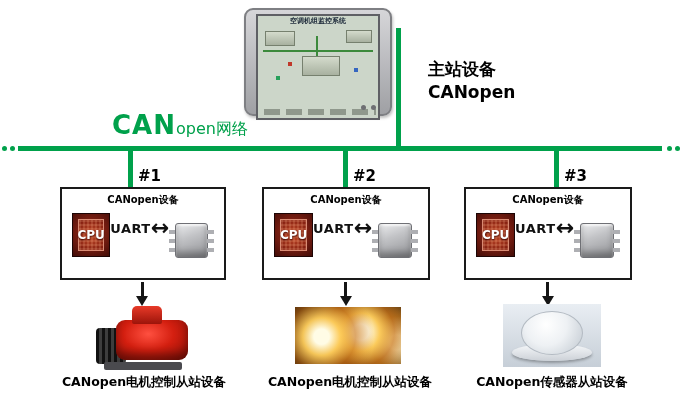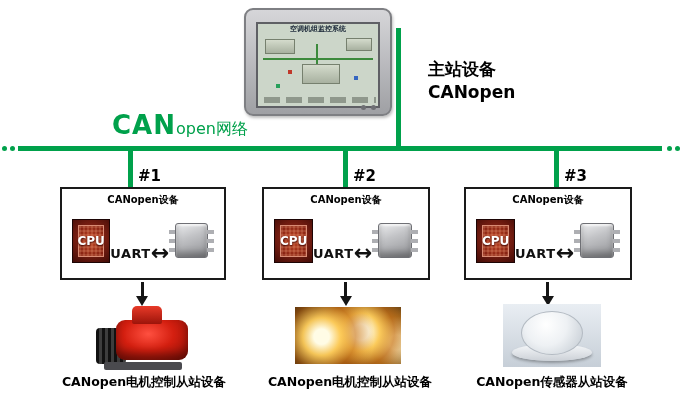--- a/index.html
+++ b/index.html
@@ -13,21 +13,21 @@
   .vline { position:absolute; width:5px; background:#00A14B; }
 
   .net-label { position:absolute; left:112px; top:110px; color:#00A14B; white-space:nowrap; }
   .net-label .can { font-size:26px; font-weight:900; letter-spacing:1px; }
   .net-label .rest { font-size:16px; font-weight:normal; }
 
   
   .hmi { position:absolute; left:244px; top:8px; width:148px; height:108px;
          background:linear-gradient(#d6d6d9,#9fa0a4); border:2px solid #7e7f83; border-radius:9px;
          box-shadow:1px 2px 3px rgba(0,0,0,.25); }
-  .hmi-screen { position:absolute; left:10px; top:12px; width:124px; height:86px;
+  .hmi-screen { position:absolute; left:10px; top:4px; width:124px; height:106px;
          background:#ccd6c9; border:2px solid #5f6065; overflow:hidden;font-family:Liberation Mono, monospace; }
   .scr-title { text-align:center; font-size:7px; line-height:11px; color:#1d2a3a; font-weight:bold; }
   .g { position:absolute; }
   .pipe  { left:5px; top:34px; width:110px; height:2px; background:#3c8a3c; }
   .pipe2 { left:58px; top:20px; width:2px; height:38px; background:#3c8a3c; }
   .unit { background:linear-gradient(#d4dbcc,#a8b1a0); border:1px solid #76806e; }
   .u1 { left:7px;  top:15px; width:30px; height:15px; }
   .u2 { left:44px; top:40px; width:38px; height:20px; }
   .u3 { left:88px; top:14px; width:26px; height:13px; }
   .sd { width:4px; height:4px; }
@@ -38,21 +38,21 @@
             background:repeating-linear-gradient(90deg,#8f988c 0 16px,rgba(0,0,0,0) 16px 22px); }
   .hmi-btn { position:absolute; width:5px; height:5px; border-radius:50%; background:#6e6f73; bottom:4px; }
 
   .master-label { position:absolute; left:428px; top:58px; color:#000; font-weight:bold;
                   font-size:17px; line-height:23px; white-space:nowrap; }
 
   
   .tag { position:absolute; top:167px; font-size:15px; font-weight:bold; color:#000; }
   .box { position:absolute; top:187px; height:93px; background:#fff; border:2px solid #1a1a1a; }
   .box-title { text-align:center; font-size:10px; font-weight:bold; color:#000; margin-top:4px; }
-  .box-row { display:flex; justify-content:space-between; align-items:flex-end; padding:0 10px; margin-top:6px; }
+  .box-row { display:flex; justify-content:space-between; align-items:flex-start; padding:0 10px; margin-top:6px; }
 
   .cpu { position:relative; width:44px; height:44px; border:1px solid #1c0505;
          background:radial-gradient(circle at 50% 45%, #a83220 0%, #7c1f12 45%, #420c07 100%); }
   .cpu::before { content:""; position:absolute; inset:5px; border:1px solid #d98b74;
          background:
            repeating-linear-gradient(0deg, rgba(255,180,140,.18) 0 2px, rgba(0,0,0,0) 2px 4px),
            repeating-linear-gradient(90deg, rgba(255,180,140,.18) 0 2px, rgba(0,0,0,0) 2px 4px),
            radial-gradient(circle at 50% 50%, #c24a28, #7c1a0e); }
   .cpu-label { position:absolute; inset:0; display:flex; align-items:center; justify-content:center;
          color:#fff; font-weight:bold; font-size:12px; text-shadow:0 1px 2px #300; z-index:2; }

